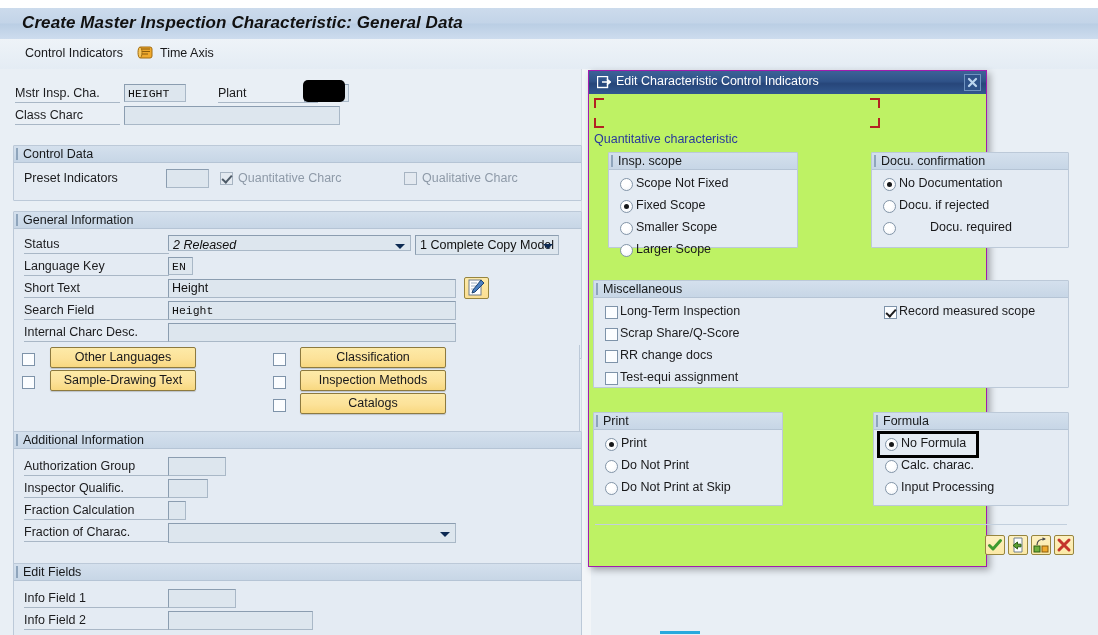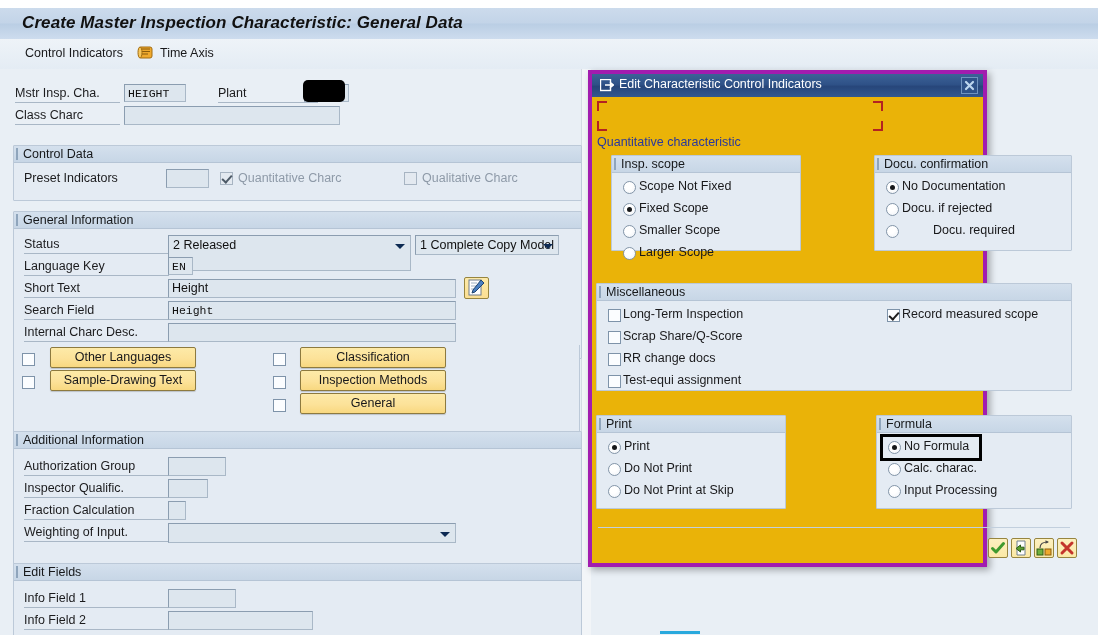--- a/index.html
+++ b/index.html
@@ -219,22 +219,22 @@
     border-left: 5px solid transparent;
     border-right: 5px solid transparent;
     border-top: 5px solid #0d2a53;
   }
 
   
   .dialog {
     position: absolute;
     left: 588px; top: 70px;
     width: 399px; height: 497px;
-    background: #eab308;
-    border: 4px solid #a21caf;
+    background: #bef264;
+    border: 1px solid #a21caf;
     box-shadow: 3px 3px 7px rgba(0,0,0,.32);
     box-sizing: border-box;
   }
   .dlg-titlebar {
     position: absolute; left: 0; top: 0;
     width: 100%; height: 23px;
     background: linear-gradient(to bottom, #3c6297 0%, #2f5288 45%, #27467a 55%, #32588f 100%);
     box-sizing: border-box;
   }
   .dlg-title {
@@ -358,21 +358,21 @@
       <span class="cbx-label dis" style="left:408px; top:25px;">Qualitative Charc</span>
     </div>
 
     <div class="group" style="left:13px; top:142px; width:567px; height:146px;">
       <div class="group-head">
         <div class="gtick"></div>
         <div class="gtitle">General Information</div>
       </div>
 
       <div class="flabel" style="left:10px; top:25px; width:145px;">Status</div>
-      <div class="ddl" style="left:154px; top:23px; width:243px; height:36px;">
+      <div class="ddl" style="left:154px; top:23px; width:243px; height:16px;font-style:italic;">
         <span>2 Released</span>
         <span class="arrow"></span>
       </div>
       <div class="ddl" style="left:401px; top:23px; width:144px; height:20px;">
         <span>1 Complete Copy Model</span>
         <span class="arrow"></span>
       </div>
 
       <div class="flabel" style="left:10px; top:47px; width:145px;">Language Key</div>
       <div class="finput" style="left:154px; top:45px; width:25px; height:18px;">EN</div>
@@ -402,39 +402,39 @@
       <span class="cbx" style="left:8px; top:31px; position:absolute;"></span>
       <span class="ybtn" style="left:36px; top:25px; width:146px; height:21px;">Sample-Drawing Text</span>
 
       <span class="cbx" style="left:259px; top:8px; position:absolute;"></span>
       <span class="ybtn" style="left:286px; top:2px; width:146px; height:21px;">Classification</span>
 
       <span class="cbx" style="left:259px; top:31px; position:absolute;"></span>
       <span class="ybtn" style="left:286px; top:25px; width:146px; height:21px;">Inspection Methods</span>
 
       <span class="cbx" style="left:259px; top:54px; position:absolute;"></span>
-      <span class="ybtn" style="left:286px; top:48px; width:146px; height:21px;">General</span>
+      <span class="ybtn" style="left:286px; top:48px; width:146px; height:21px;">Catalogs</span>
     </div>
 
     <div class="group" style="left:13px; top:362px; width:567px; height:138px;">
       <div class="group-head">
         <div class="gtick"></div>
         <div class="gtitle">Additional Information</div>
       </div>
 
       <div class="flabel" style="left:10px; top:27px; width:145px;">Authorization Group</div>
       <div class="finput" style="left:154px; top:25px; width:58px; height:19px;"></div>
 
       <div class="flabel" style="left:10px; top:49px; width:145px;">Inspector Qualific.</div>
       <div class="finput" style="left:154px; top:47px; width:40px; height:19px;"></div>
 
       <div class="flabel" style="left:10px; top:71px; width:145px;">Fraction Calculation</div>
       <div class="finput" style="left:154px; top:69px; width:18px; height:19px;"></div>
 
-      <div class="flabel" style="left:10px; top:93px; width:145px;">Weighting of Input.</div>
+      <div class="flabel" style="left:10px; top:93px; width:145px;">Fraction of Charac.</div>
       <div class="ddl" style="left:154px; top:91px; width:288px; height:20px;">
         <span></span>
         <span class="arrow"></span>
       </div>
     </div>
 
     <div class="group" style="left:13px; top:494px; width:567px; height:72px;">
       <div class="group-head">
         <div class="gtick"></div>
         <div class="gtitle">Edit Fields</div>

